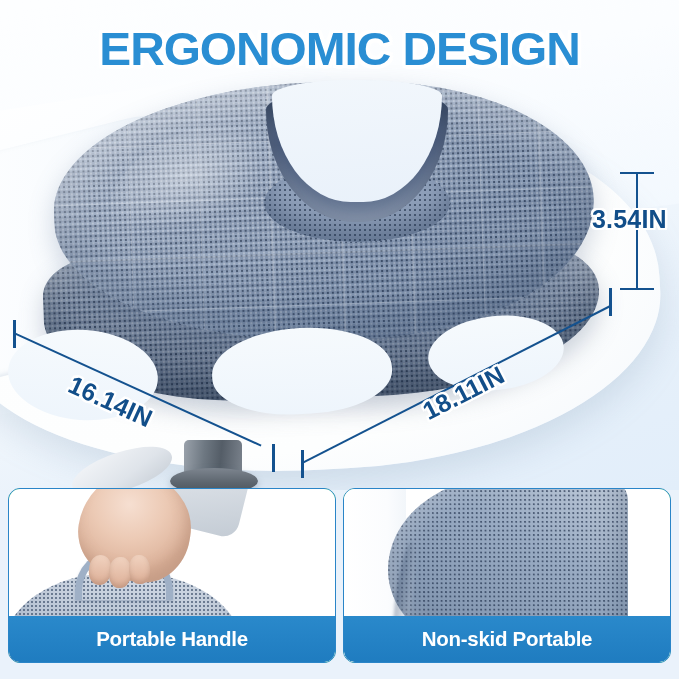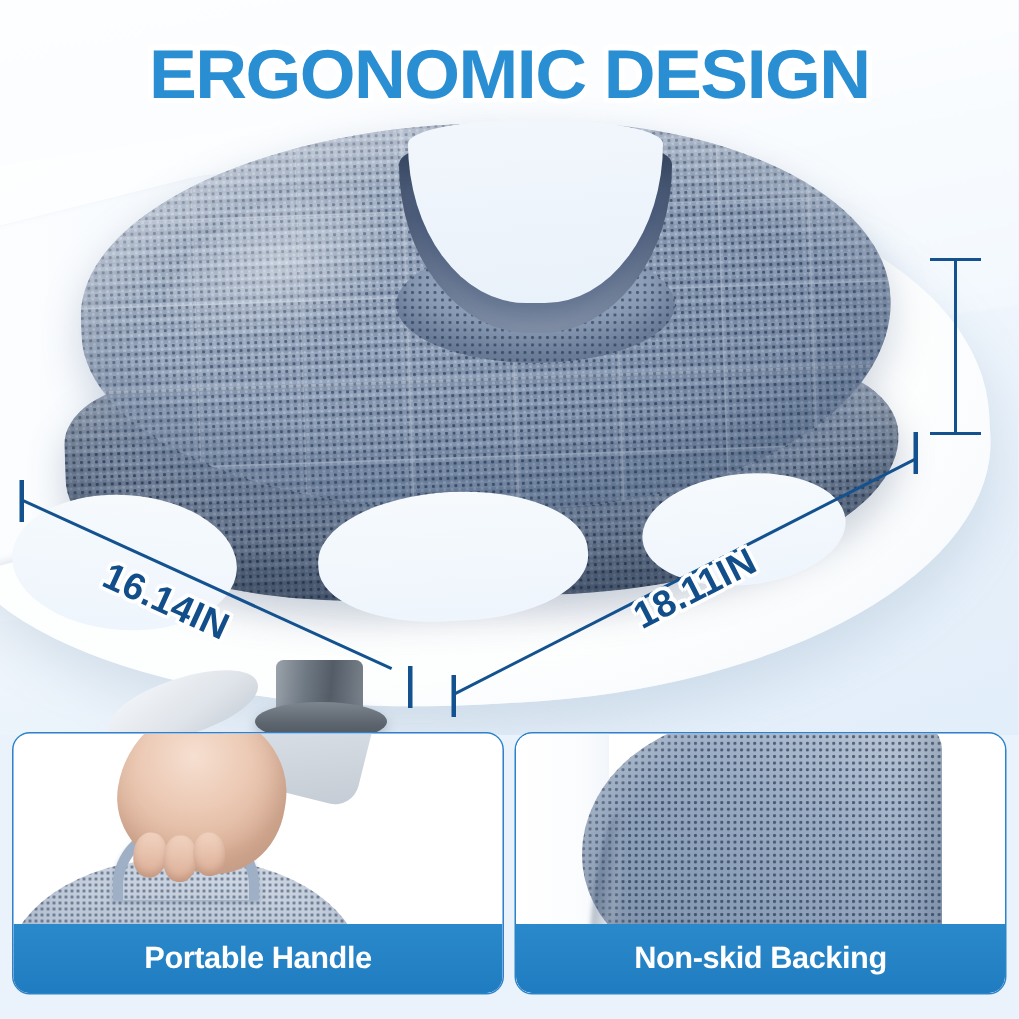--- a/index.html
+++ b/index.html
@@ -160,21 +160,21 @@
       -3px -3px 0 #fff, 3px -3px 0 #fff, -3px 3px 0 #fff, 3px 3px 0 #fff,
       0 -3.5px 0 #fff, 0 3.5px 0 #fff, -3.5px 0 0 #fff, 3.5px 0 0 #fff,
       0 0 10px rgba(255,255,255,.95);
     transform:scaleX(1.04);
   }
 
   
   .panels{position:absolute;left:0;top:488px;width:679px;height:180px;
     display:flex;gap:7px;padding:0 8px;box-sizing:border-box;}
   .panel{position:relative;flex:1;height:175px;border-radius:12px;overflow:hidden;
-    background:#c4b5fd;border:1.5px solid #2a85c8;box-sizing:border-box;}
+    background:#22c55e;border:1.5px solid #2a85c8;box-sizing:border-box;}
   .panel-photo{position:absolute;inset:0;overflow:hidden;background:#fff;}
   .panel-label{position:absolute;left:0;right:0;bottom:0;height:46px;
     background:linear-gradient(180deg,#2a89cb 0%,#1f7cc0 100%);
     display:flex;align-items:center;justify-content:center;
     color:#fff;font-weight:700;font-size:20.5px;letter-spacing:-.3px;
     border-radius:0 0 10px 10px;}
 
   
   .p1-bag{position:absolute;left:-6px;top:84px;width:240px;height:110px;
     border-radius:46% 46% 14% 14%/70% 70% 20% 20%;
@@ -282,20 +282,21 @@
       <div class="cutout"></div>
       <div class="cutout-inner"></div>
       <div class="wave-notch wn0"></div>
       <div class="wave-notch wn1"></div>
       <div class="wave-notch wn2"></div>
     </div>
 
     <div class="dimline v-line"></div>
     <div class="cap v-cap-t"></div>
     <div class="cap v-cap-b"></div>
+    <div class="dimtext t-354">3.54IN</div>
 
     <div class="dimline l-line"></div>
     <div class="cap l-cap"></div>
     <div class="cap l-cap2"></div>
     <div class="dimtext t-1614">16.14IN</div>
 
     <div class="dimline r-line"></div>
     <div class="cap r-cap"></div>
     <div class="cap r-cap2"></div>
     <div class="dimtext t-1811">18.11IN</div>
@@ -318,17 +319,17 @@
       <div class="panel-label">Portable Handle</div>
     </div>
 
 
     <div class="panel">
       <div class="panel-photo">
         <div class="p3-shadow"></div>
         <div class="p3-pad"></div>
         <div class="p3-seam"></div>
       </div>
-      <div class="panel-label">Non-skid Backing</div>
+      <div class="panel-label">Non-skid Portable</div>
     </div>
 
   </div>
 </div>
 
 </body></html>

